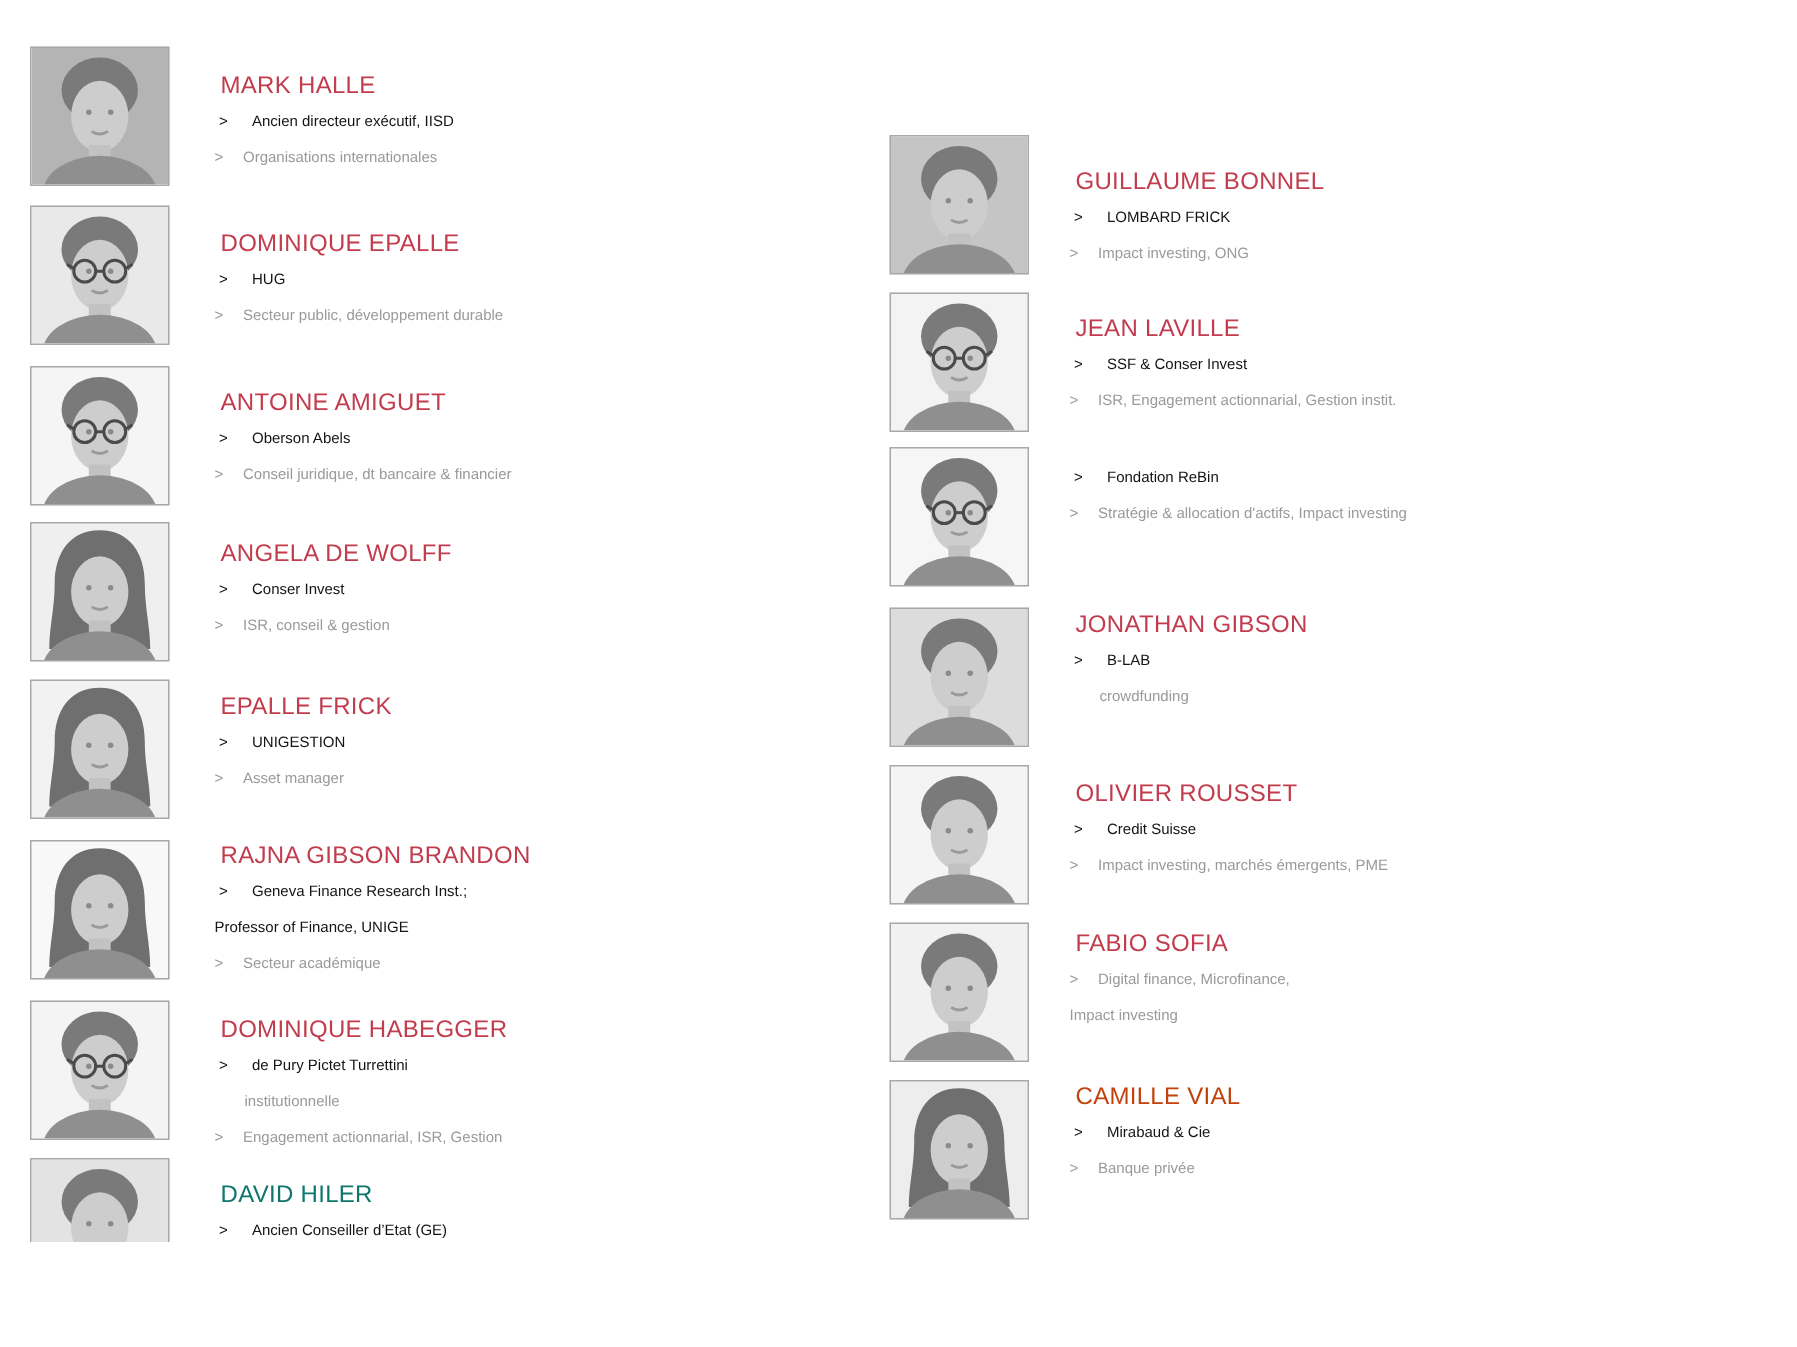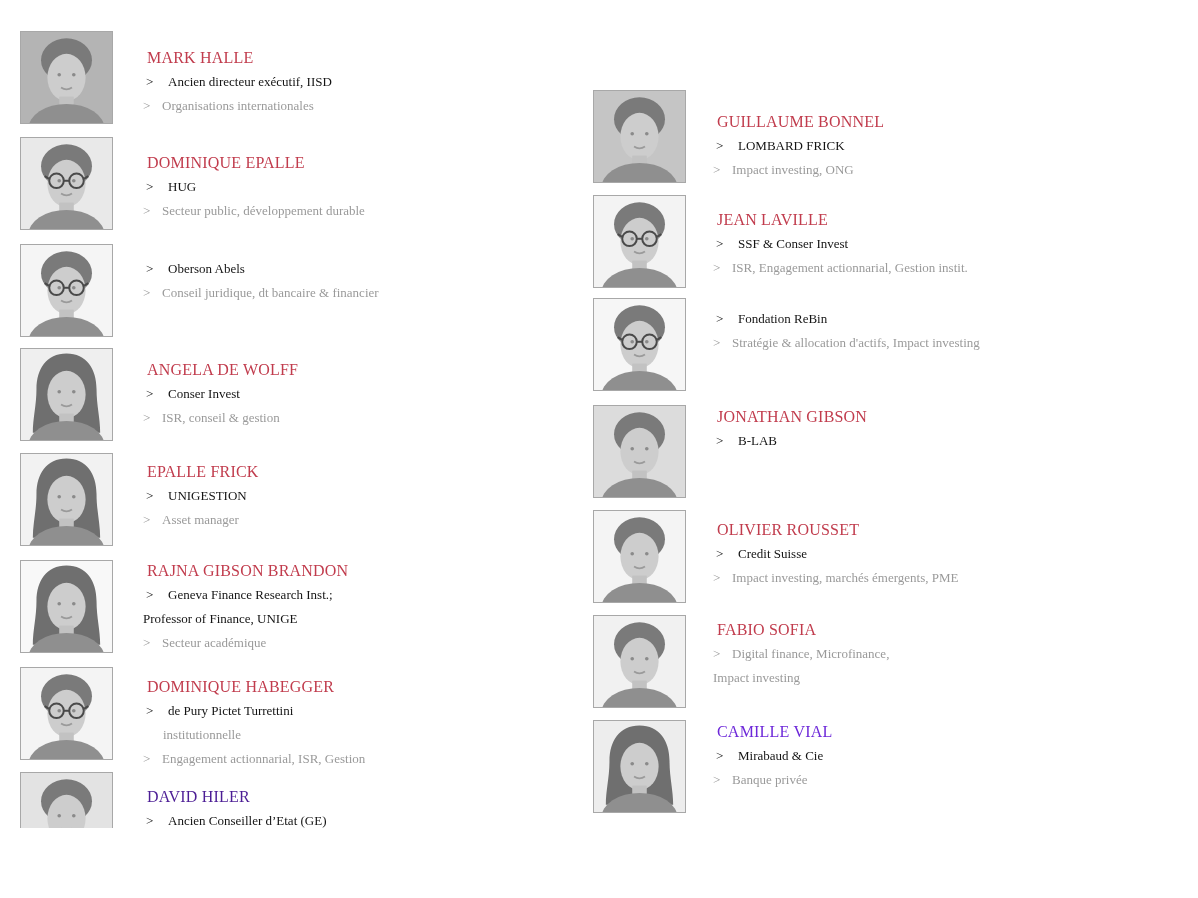--- a/index.html
+++ b/index.html
@@ -1,21 +1,21 @@
 <!DOCTYPE html>
 <html><head>
 <meta charset="utf-8">
 <style>
   html, body { margin: 0; padding: 0; background: #ffffff; }
   .slide {
     position: relative;
     width: 1198px;
     height: 828px;
     background: #ffffff;
-    font-family: Liberation Serif, serif;
+    font-family: Liberation Sans, sans-serif;
     overflow: hidden;
   }
   .photo {
     position: absolute;
     width: 91px;
     height: 91px;
     border: 1px solid #a8a8a8;
     overflow: hidden;
     background: #eee;
   }
@@ -24,21 +24,21 @@
     position: absolute;
     white-space: nowrap;
   }
   .name {
     font-size: 16px;
     line-height: 24px;
     padding-left: 4px;
     letter-spacing: 0.2px;
   }
   .line {
-    font-size: 13px;
+    font-size: 10px;
     line-height: 24px;
   }
   .line .bullet {
     display: inline-block;
     vertical-align: top;
   }
   .line.org  { }
   .line.desc { }
   .line.org .bullet  { width: 25px; text-indent: 3px; }
   .line.desc .bullet { width: 19px; }
@@ -104,20 +104,21 @@
           <g stroke="#4a4a4a" stroke-width="2.2" fill="none">
             <circle cx="39" cy="47" r="8"></circle>
             <circle cx="61" cy="47" r="8"></circle>
             <path d="M47 47 L53 47"></path>
             <path d="M31 45 L26 42"></path>
             <path d="M69 45 L74 42"></path>
           </g>
         </svg>
       </div>
       <div class="entry-text" style="left: 143px; top: 257px;">
+        <div class="name" style="color: rgb(193, 60, 77);">ANTOINE AMIGUET</div>
         <div class="line org" style="color: rgb(20, 20, 20);"><span class="bullet">&gt;</span><span>Oberson Abels</span></div>
         <div class="line desc" style="color: rgb(154, 154, 154);"><span class="bullet">&gt;</span><span>Conseil juridique, dt bancaire &amp; financier</span></div>
       </div>
       <div class="photo" style="left: 20px; top: 348px; border-color: rgb(168, 168, 168);">
         <svg viewBox="0 0 100 100" width="91" height="91" preserveAspectRatio="none">
           <rect width="100" height="100" fill="#efefef"></rect>
           <path d="M50 5 C28 5 17 22 17 44 C17 62 13 76 13 92 L87 92 C87 76 83 62 83 44 C83 22 72 5 50 5 Z" fill="#6f6f6f"></path>
           <ellipse cx="50" cy="50" rx="21" ry="26" fill="#cdcdcd"></ellipse>
           <circle cx="42" cy="47" r="2" fill="#8a8a8a"></circle>
           <circle cx="58" cy="47" r="2" fill="#8a8a8a"></circle>
@@ -197,21 +198,21 @@
           <ellipse cx="50" cy="31" rx="28" ry="24" fill="#7a7a7a"></ellipse>
           <ellipse cx="50" cy="50" rx="21" ry="26" fill="#cdcdcd"></ellipse>
           <circle cx="42" cy="47" r="2" fill="#8a8a8a"></circle>
           <circle cx="58" cy="47" r="2" fill="#8a8a8a"></circle>
           <path d="M44 61 Q50 65 56 61" stroke="#9a9a9a" stroke-width="2" fill="none"></path>
           <path d="M42 71 L58 71 L58 81 L42 81 Z" fill="#c2c2c2"></path>
           <ellipse cx="50" cy="107" rx="42" ry="28" fill="#8f8f8f"></ellipse>
         </svg>
       </div>
       <div class="entry-text" style="left: 143px; top: 785px;">
-        <div class="name" style="color: #4c1d95;">DAVID HILER</div>
+        <div class="name" style="color: #0f766e;">DAVID HILER</div>
         <div class="line org" style="color: rgb(20, 20, 20);"><span class="bullet">&gt;</span><span>Ancien Conseiller d’Etat (GE)</span></div>
         <div class="line desc" style="color: rgb(154, 154, 154);"><span class="bullet">&gt;</span><span>Secteur politique</span></div>
       </div>
     </div>
   <div id="col-right">
       <div class="photo" style="left: 593px; top: 90px; border-color: rgb(168, 168, 168);">
         <svg viewBox="0 0 100 100" width="91" height="91" preserveAspectRatio="none">
           <rect width="100" height="100" fill="#c5c5c5"></rect>
           <ellipse cx="50" cy="31" rx="28" ry="24" fill="#7a7a7a"></ellipse>
           <ellipse cx="50" cy="50" rx="21" ry="26" fill="#cdcdcd"></ellipse>
@@ -282,20 +283,21 @@
           <circle cx="42" cy="47" r="2" fill="#8a8a8a"></circle>
           <circle cx="58" cy="47" r="2" fill="#8a8a8a"></circle>
           <path d="M44 61 Q50 65 56 61" stroke="#9a9a9a" stroke-width="2" fill="none"></path>
           <path d="M42 71 L58 71 L58 81 L42 81 Z" fill="#c2c2c2"></path>
           <ellipse cx="50" cy="107" rx="42" ry="28" fill="#8f8f8f"></ellipse>
         </svg>
       </div>
       <div class="entry-text" style="left: 713px; top: 405px;">
         <div class="name" style="color: rgb(193, 60, 77);">JONATHAN GIBSON</div>
         <div class="line org" style="color: rgb(20, 20, 20);"><span class="bullet">&gt;</span><span>B-LAB</span></div>
+        <div class="line desc cont-indent" style="color: rgb(154, 154, 154);"><span>crowdfunding</span></div>
       </div>
       <div class="photo" style="left: 593px; top: 510px; border-color: rgb(168, 168, 168);">
         <svg viewBox="0 0 100 100" width="91" height="91" preserveAspectRatio="none">
           <rect width="100" height="100" fill="#f4f4f4"></rect>
           <ellipse cx="50" cy="31" rx="28" ry="24" fill="#7a7a7a"></ellipse>
           <ellipse cx="50" cy="50" rx="21" ry="26" fill="#cdcdcd"></ellipse>
           <circle cx="42" cy="47" r="2" fill="#8a8a8a"></circle>
           <circle cx="58" cy="47" r="2" fill="#8a8a8a"></circle>
           <path d="M44 61 Q50 65 56 61" stroke="#9a9a9a" stroke-width="2" fill="none"></path>
           <path d="M42 71 L58 71 L58 81 L42 81 Z" fill="#c2c2c2"></path>
@@ -330,18 +332,18 @@
           <path d="M50 5 C28 5 17 22 17 44 C17 62 13 76 13 92 L87 92 C87 76 83 62 83 44 C83 22 72 5 50 5 Z" fill="#6f6f6f"></path>
           <ellipse cx="50" cy="50" rx="21" ry="26" fill="#cdcdcd"></ellipse>
           <circle cx="42" cy="47" r="2" fill="#8a8a8a"></circle>
           <circle cx="58" cy="47" r="2" fill="#8a8a8a"></circle>
           <path d="M44 61 Q50 65 56 61" stroke="#9a9a9a" stroke-width="2" fill="none"></path>
           <path d="M42 71 L58 71 L58 81 L42 81 Z" fill="#c2c2c2"></path>
           <ellipse cx="50" cy="107" rx="42" ry="28" fill="#8f8f8f"></ellipse>
         </svg>
       </div>
       <div class="entry-text" style="left: 713px; top: 720px;">
-        <div class="name" style="color: #6d28d9;">CAMILLE VIAL</div>
+        <div class="name" style="color: #c2410c;">CAMILLE VIAL</div>
         <div class="line org" style="color: rgb(20, 20, 20);"><span class="bullet">&gt;</span><span>Mirabaud &amp; Cie</span></div>
         <div class="line desc" style="color: rgb(154, 154, 154);"><span class="bullet">&gt;</span><span>Banque privée</span></div>
       </div>
     </div>
 </div>
 
 </body></html>

